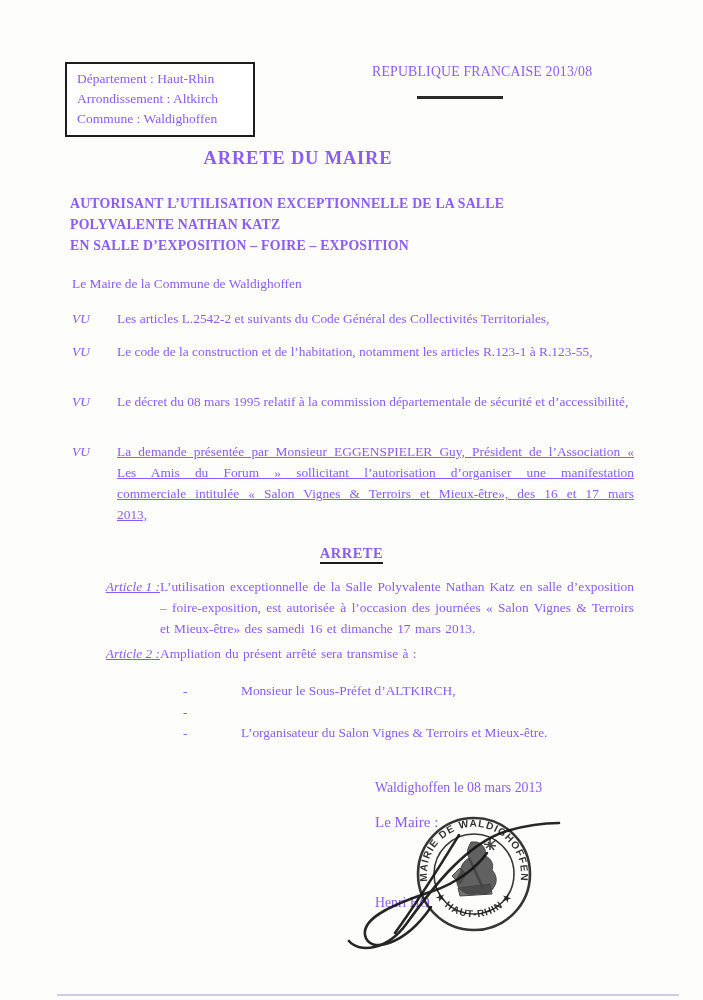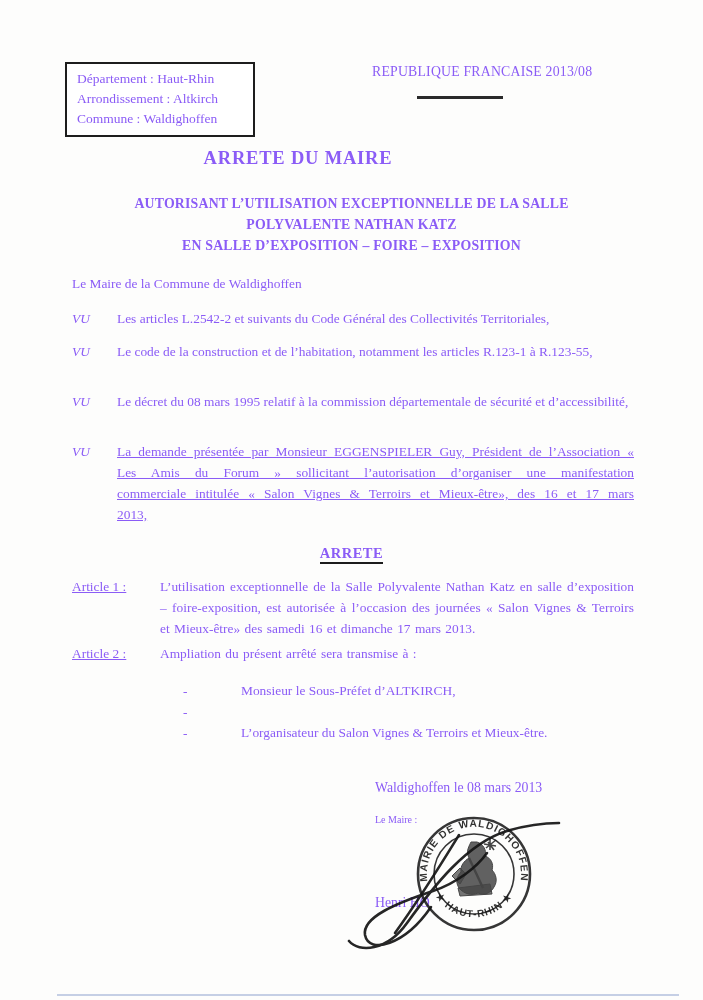--- a/index.html
+++ b/index.html
@@ -28,21 +28,21 @@
     position:absolute;left:417px;top:96px;width:86px;height:2.5px;
     background:#2a2a2a;
   }
   
   .doc-title{
     position:absolute;left:0;top:148px;width:596px;
     text-align:center;font-weight:bold;font-size:18.5px;letter-spacing:.8px;
   }
   .doc-subtitle{
     position:absolute;left:70px;top:193px;width:563px;
-    text-align:center;font-weight:bold;font-size:13.8px;line-height:21px;letter-spacing:.2px;
+    font-weight:bold;font-size:13.8px;line-height:21px;letter-spacing:.2px;
   }
   
   .intro{position:absolute;left:72px;top:276px;font-size:13.4px;}
   .vu-item{
     position:absolute;left:72px;width:562px;
     display:grid;grid-template-columns:45px 517px;
     font-size:13.4px;line-height:21px;
   }
   .vu-label{font-style:italic;}
   .vu-text{text-align:justify;}
@@ -56,31 +56,31 @@
     font-weight:bold;font-size:14.5px;
   }
   .arrete-heading span{border-bottom:2px solid #1c1c1c;padding-bottom:1px;letter-spacing:.5px;}
   .article{
     position:absolute;left:72px;width:562px;
     display:grid;grid-template-columns:88px 474px;
     font-size:13.4px;line-height:21px;
   }
   .article-1{top:576px;}
   .article-2{top:643px;}
-  .article-label{text-decoration:underline;}
+  .article-label{font-style:italic;text-decoration:underline;text-align:right;}
   .article-text{text-align:justify;word-spacing:1px;}
   .bullet-list{margin-top:16px;padding-left:23px;}
   .bullet-row{
     display:grid;grid-template-columns:22px 395px;
     line-height:21px;
   }
   .bullet-text{text-align:justify;margin-left:36px;}
   
   .place-date{position:absolute;left:375px;top:780px;font-size:13.8px;}
-  .role-line{position:absolute;left:375px;top:814px;font-size:10px;}
+  .role-line{position:absolute;left:375px;top:814px;font-size:15px;}
   .signatory-name{position:absolute;left:375px;top:895px;font-size:13.8px;}
   .stamp{position:absolute;left:414px;top:814px;width:120px;height:120px;}
   .signature{position:absolute;left:335px;top:795px;width:240px;height:165px;pointer-events:none;}
   .bottom-line{
     position:absolute;left:57px;top:994px;width:622px;height:2px;
     background:#b6c3de;opacity:.8;
   }
 </style>
 </head>
 <body>

